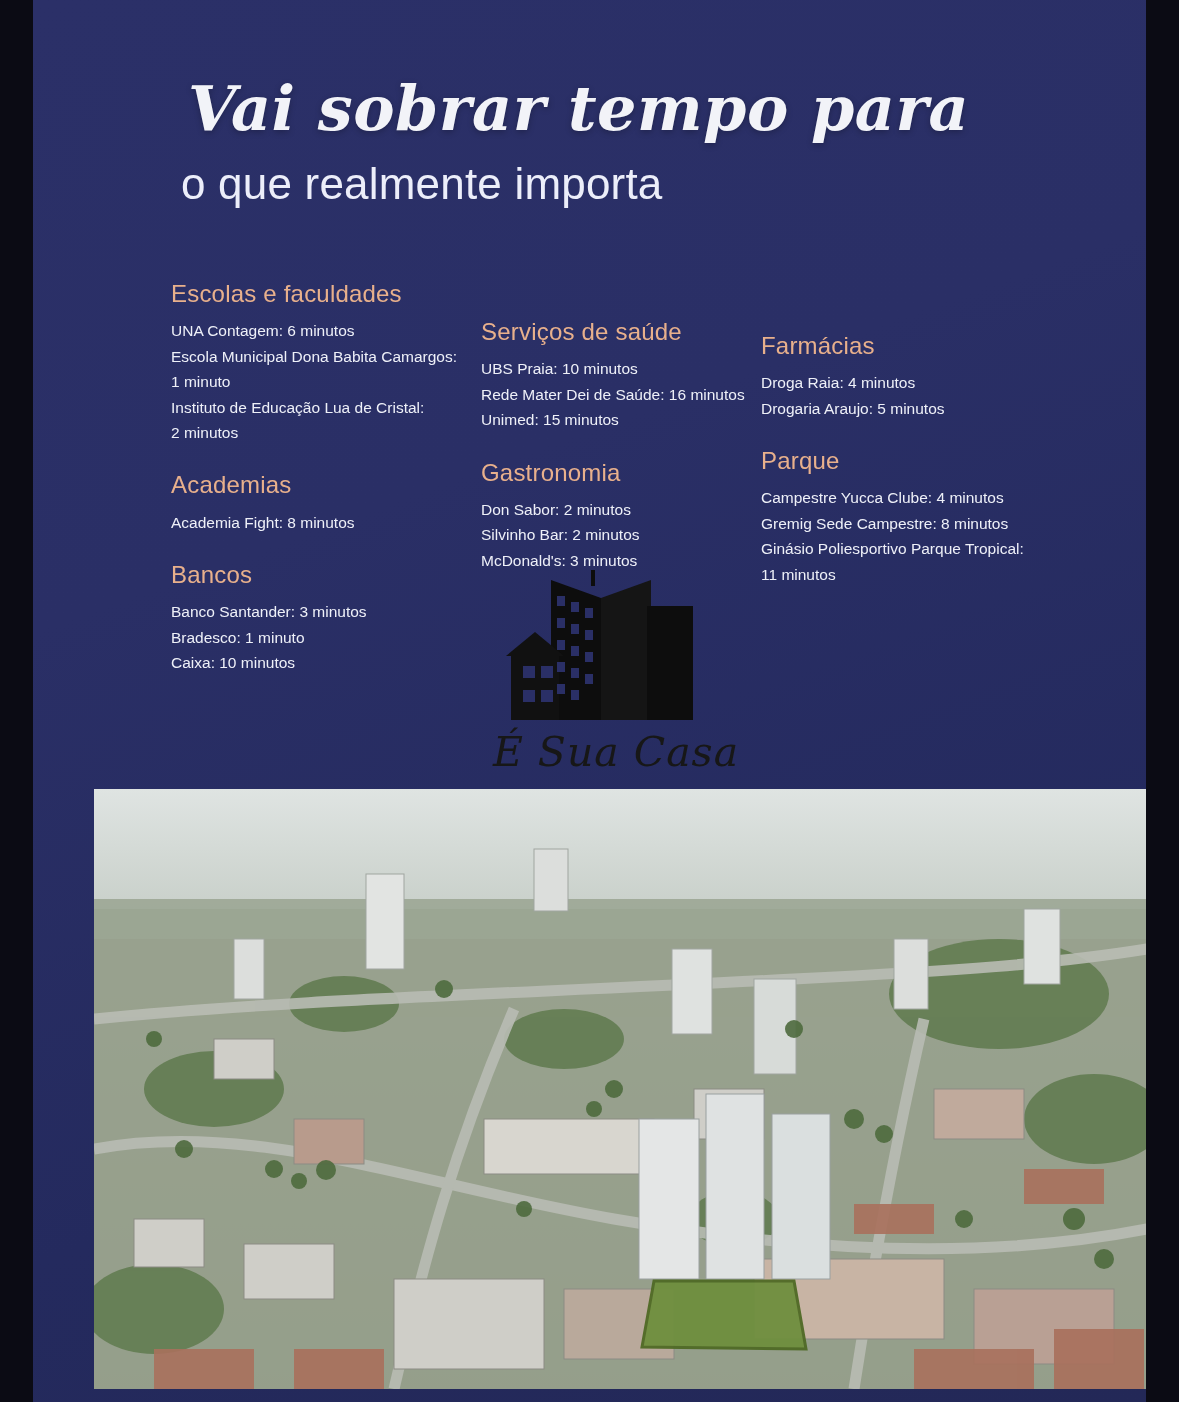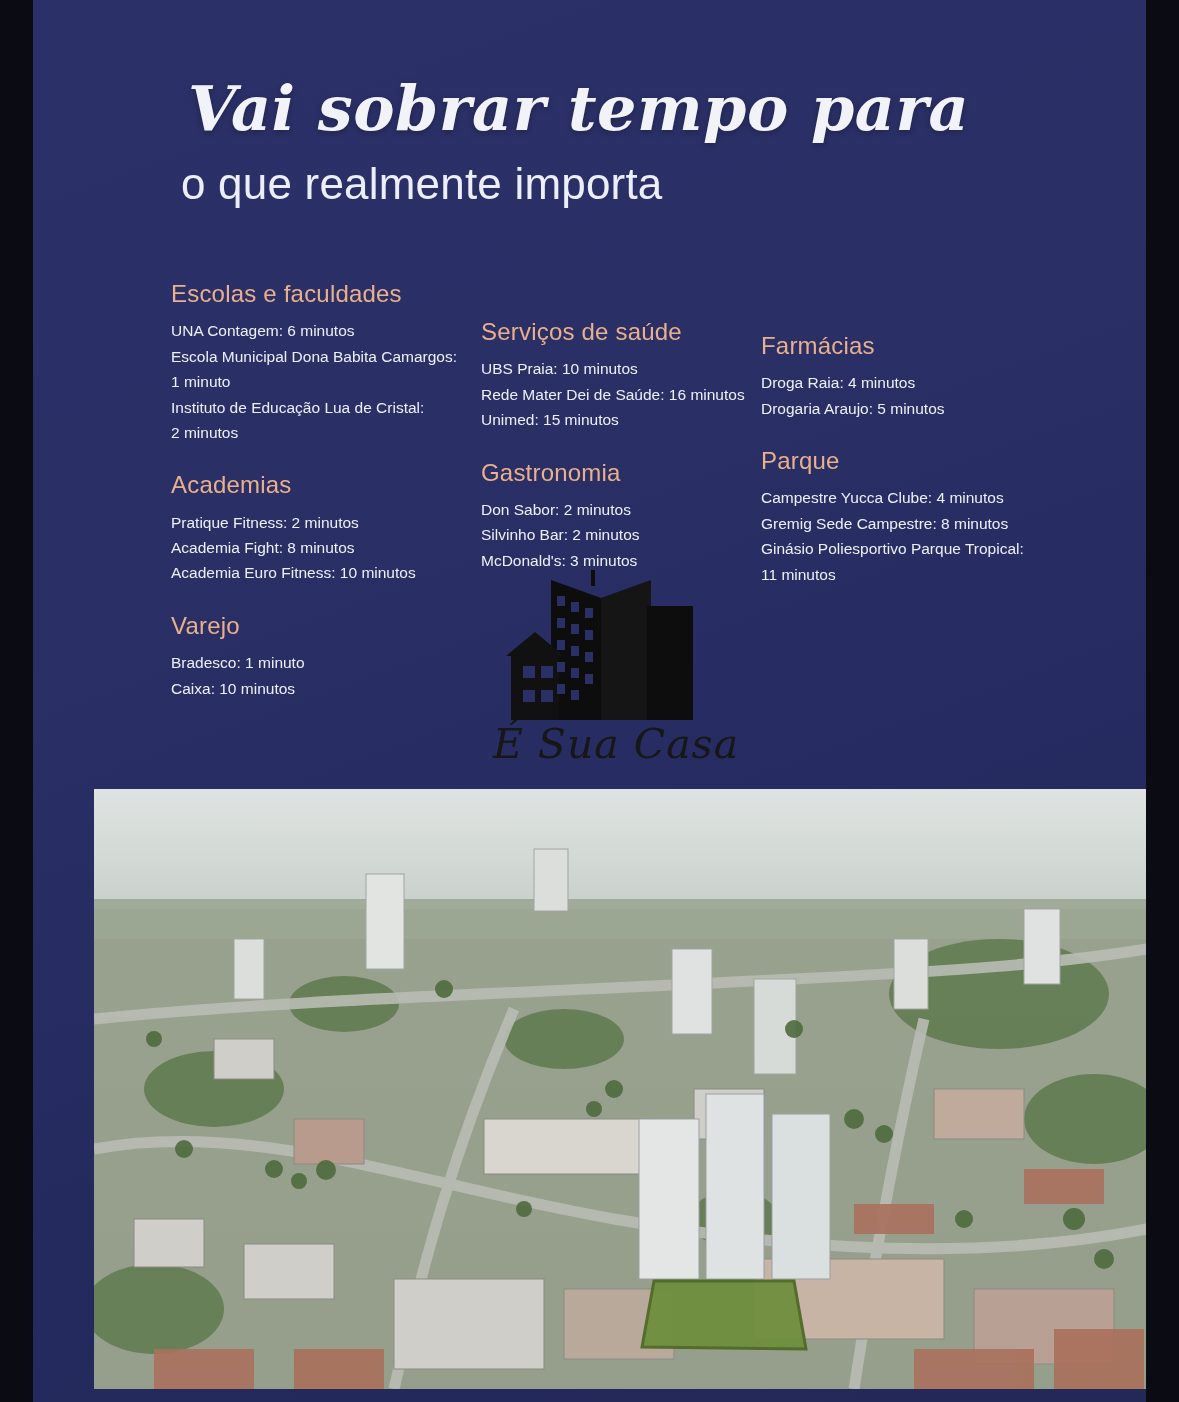--- a/index.html
+++ b/index.html
@@ -82,21 +82,21 @@
     position: absolute;
     left: 418px;
     top: 570px;
     width: 330px;
     height: 240px;
     pointer-events: none;
   }
   .wm-title {
     position: absolute;
     left: 0;
-    top: 150px;
+    top: 158px;
     width: 330px;
     text-align: center;
     font-family: "DejaVu Serif", serif;
     font-style: italic;
     font-size: 41px;
     color: #171717;
     letter-spacing: 1px;
   }
   .wm-sub {
     position: absolute;
@@ -138,26 +138,25 @@
         <div class="group">
           <h3>Escolas e faculdades</h3>
           <p>UNA Contagem: 6 minutos</p>
           <p>Escola Municipal Dona Babita Camargos:</p>
           <p>1 minuto</p>
           <p>Instituto de Educação Lua de Cristal:</p>
           <p>2 minutos</p>
         </div>
         <div class="group">
           <h3>Academias</h3>
-          <p>Pratique Fitness: 2 minutos</p>
           <p>Academia Fight: 8 minutos</p>
-          <p>Academia Euro Fitness: 10 minutos</p>
-        </div>
-        <div class="group">
-          <h3>Varejo</h3>
+        </div>
+        <div class="group">
+          <h3>Bancos</h3>
+          <p>Banco Santander: 3 minutos</p>
           <p>Bradesco: 1 minuto</p>
           <p>Caixa: 10 minutos</p>
         </div>
       </div>
 
       <div class="col c2">
         <div class="group">
           <h3>Serviços de saúde</h3>
           <p>UBS Praia: 10 minutos</p>
           <p>Rede Mater Dei de Saúde: 16 minutos</p>

